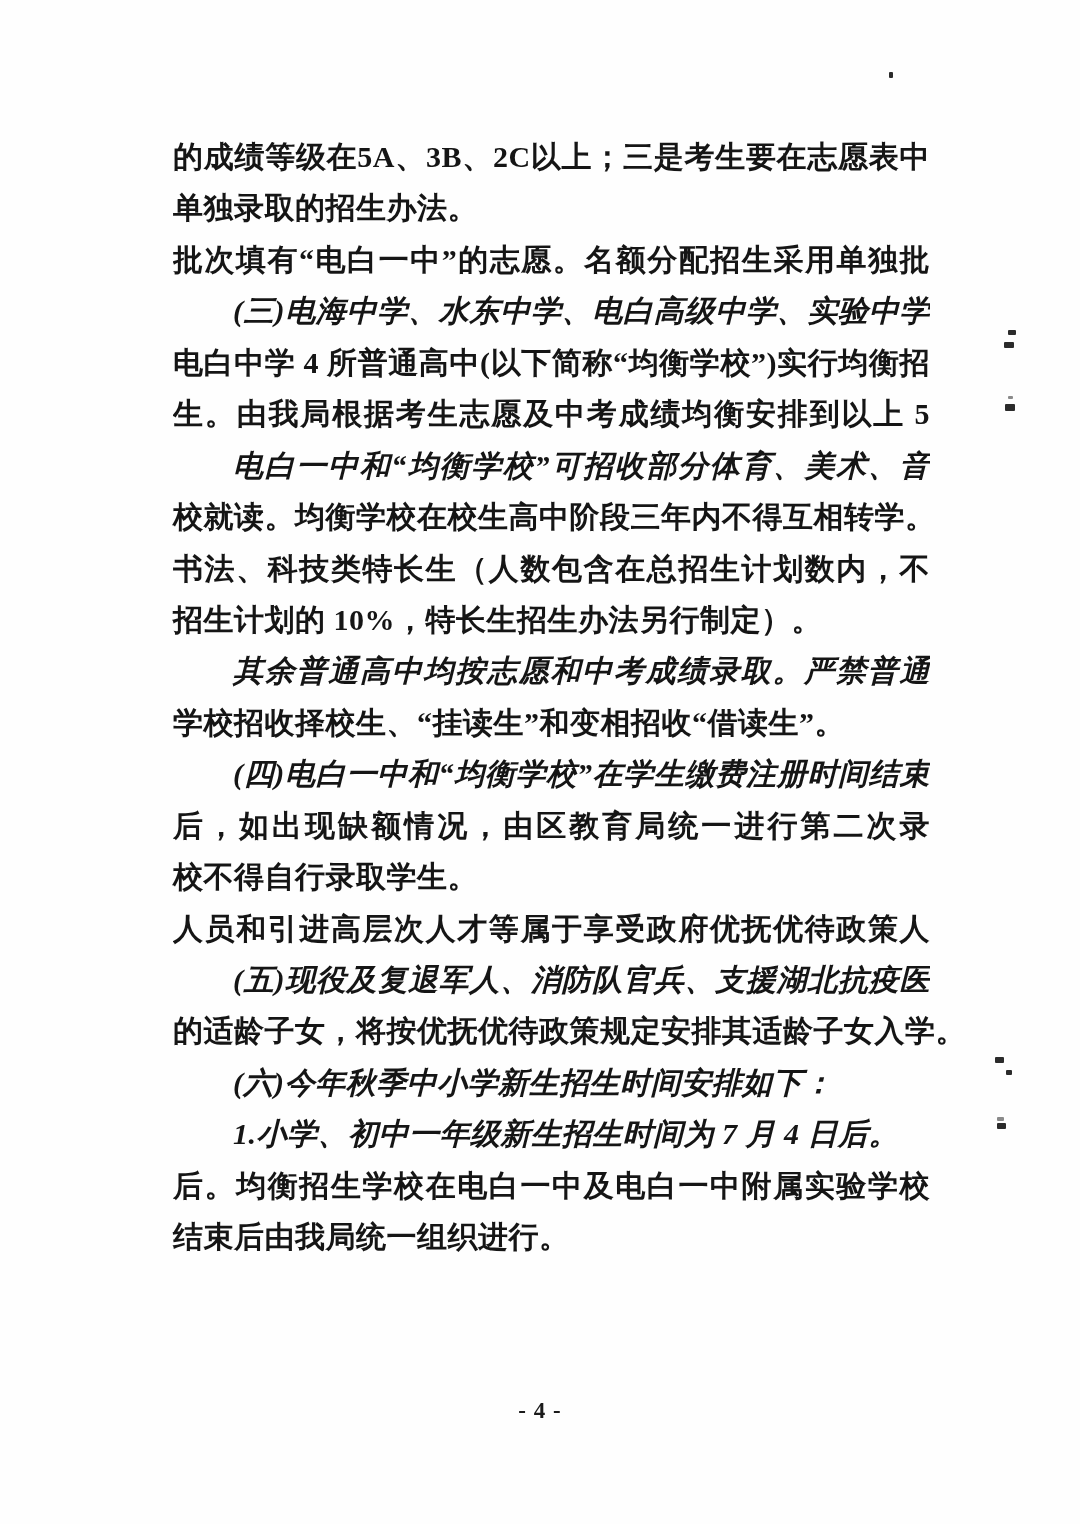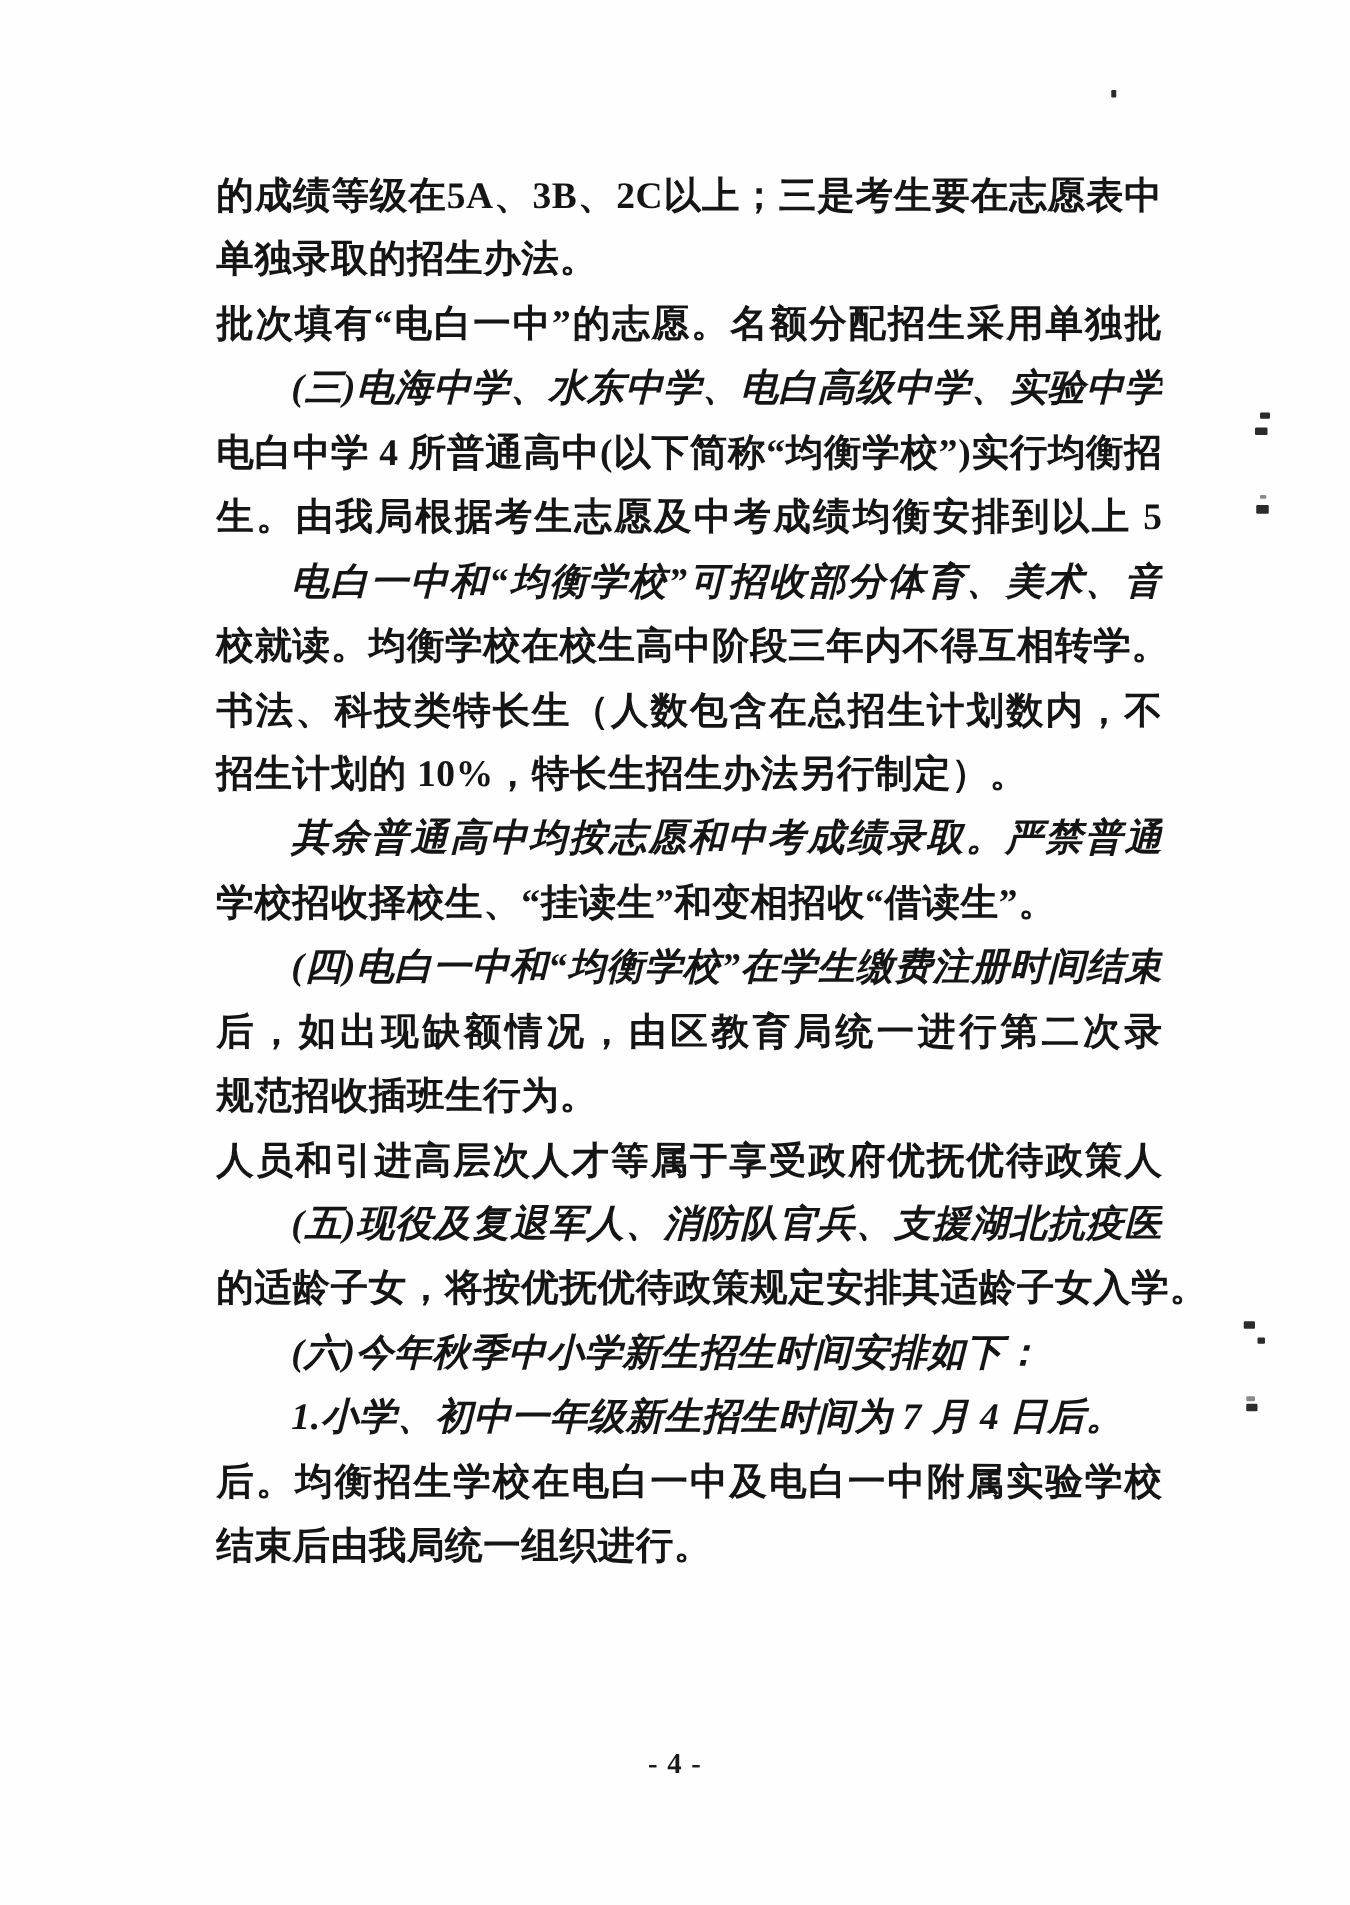--- a/index.html
+++ b/index.html
@@ -65,21 +65,21 @@
     <div class="line j">电白中学 4 所普通高中(以下简称“均衡学校”)实行均衡招</div>
     <div class="line j">生。由我局根据考生志愿及中考成绩均衡安排到以上 5 所学</div>
     <div class="line j ind">电白一中和“均衡学校”可招收部分体育、美术、音乐、</div>
     <div class="line">校就读。均衡学校在校生高中阶段三年内不得互相转学。</div>
     <div class="line j">书法、科技类特长生（人数包含在总招生计划数内，不超过</div>
     <div class="line">招生计划的 10%，特长生招生办法另行制定）。</div>
     <div class="line j ind">其余普通高中均按志愿和中考成绩录取。严禁普通高中</div>
     <div class="line">学校招收择校生、“挂读生”和变相招收“借读生”。</div>
     <div class="line j ind">(四)电白一中和“均衡学校”在学生缴费注册时间结束</div>
     <div class="line j">后，如出现缺额情况，由区教育局统一进行第二次录取，学</div>
-    <div class="line">规范招收插班生行为。</div>
+    <div class="line">校不得自行录取学生。</div>
     <div class="line j">人员和引进高层次人才等属于享受政府优抚优待政策人员</div>
     <div class="line j ind">(五)现役及复退军人、消防队官兵、支援湖北抗疫医护</div>
     <div class="line">的适龄子女，将按优抚优待政策规定安排其适龄子女入学。</div>
     <div class="line ind">(六)今年秋季中小学新生招生时间安排如下：</div>
     <div class="line ind">1.小学、初中一年级新生招生时间为 7 月 4 日后。</div>
     <div class="line j">后。均衡招生学校在电白一中及电白一中附属实验学校录取</div>
     <div class="line">结束后由我局统一组织进行。</div>
   </div>
 
   <div class="page-number">- 4 -</div>

